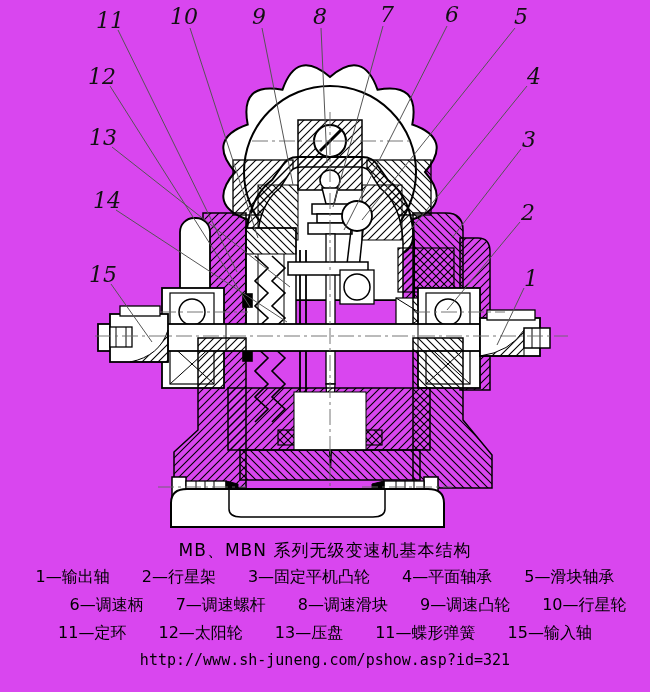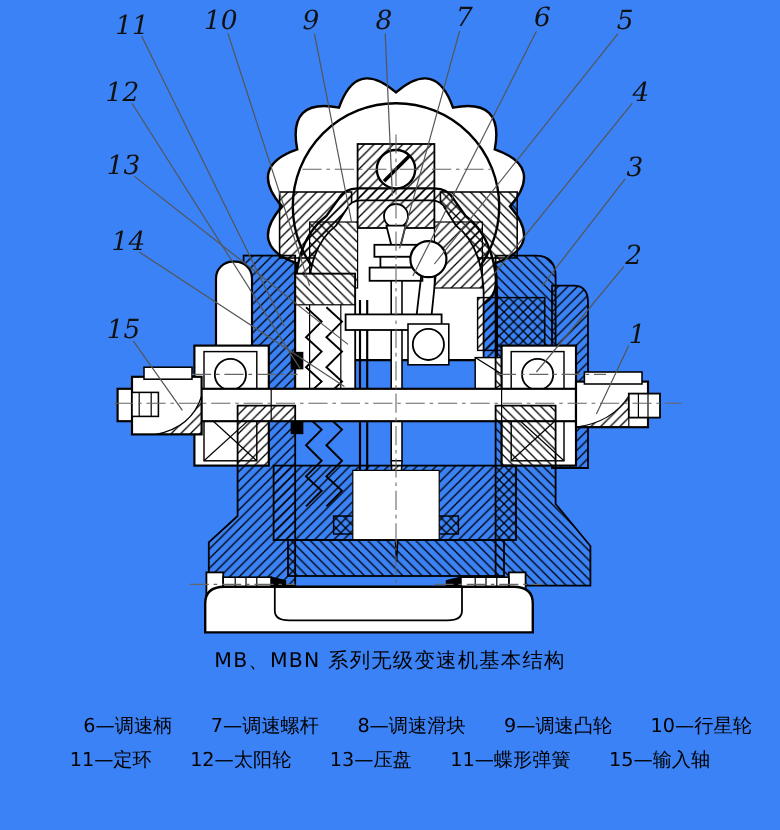--- a/index.html
+++ b/index.html
@@ -1,17 +1,17 @@
 <!DOCTYPE html>
 <html><head>
 <meta charset="utf-8">
 <style>
   html,body{margin:0;padding:0;background:#fff;}
   body{width:650px;height:692px;position:relative;font-family:"DejaVu Sans",sans-serif;color:#000;overflow:hidden;}
-  .stage{position:absolute;left:0;top:0;width:650px;height:692px;background:#3b82f6;}
+  .stage{position:absolute;left:0;top:0;width:650px;height:692px;background:#d946ef;}
   svg{position:absolute;left:0;top:0;}
   .cap{position:absolute;left:0;width:650px;text-align:center;white-space:nowrap;color:#000;}
   .cap-title{top:539px;font-size:17px;letter-spacing:1px;}
   .cap-row{font-size:16px;}
   .cap-row.r1{top:567px;}
   .cap-row.r2{top:595px;padding-left:23px;}
   .cap-row.r3{top:623px;}
   .cap-url{top:651px;font-family:"DejaVu Sans Mono",monospace;font-size:15px;}
   .callout-num{font-family:"DejaVu Serif",serif;font-style:italic;font-size:22px;fill:#111;}
 </style>
@@ -203,16 +203,18 @@
     <text class="callout-num" x="528" y="220">2</text>
     <text class="callout-num" x="531" y="286">1</text>
     <text class="callout-num" x="102" y="84">12</text>
     <text class="callout-num" x="103" y="145">13</text>
     <text class="callout-num" x="107" y="208">14</text>
     <text class="callout-num" x="103" y="282">15</text>
   </g>
 </svg>
 
 <div class="cap cap-title">MB、MBN 系列无级变速机基本结构</div>
+<div class="cap cap-row r1">1—输出轴　　2—行星架　　3—固定平机凸轮　　4—平面轴承　　5—滑块轴承</div>
 <div class="cap cap-row r2">6—调速柄　　7—调速螺杆　　8—调速滑块　　9—调速凸轮　　10—行星轮</div>
 <div class="cap cap-row r3">11—定环　　12—太阳轮　　13—压盘　　11—蝶形弹簧　　15—输入轴</div>
+<div class="cap cap-url">http://www.sh-juneng.com/pshow.asp?id=321</div>
 
 </div>
 
 </body></html>

